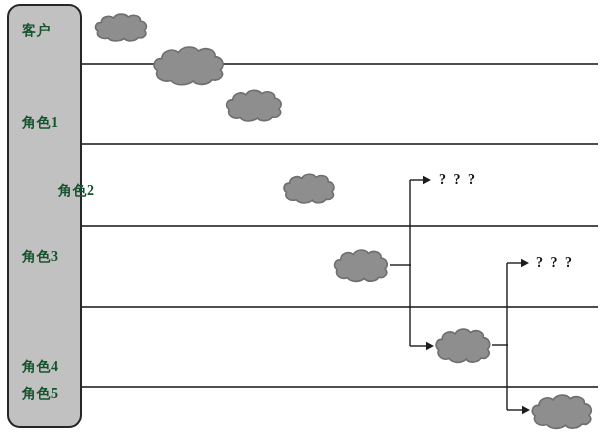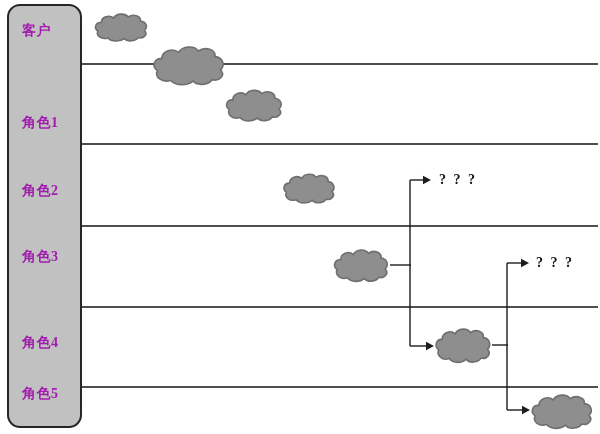--- a/index.html
+++ b/index.html
@@ -18,21 +18,21 @@
     background:#c1c1c1;
     border:2px solid #262626;
     border-radius:13px;
   }
   .role-label{
     position:absolute;
     left:13px;
     transform:translateY(-50%);
     font-size:14px;
     font-weight:bold;
-    color:#a21caf;
+    color:#14532d;
     white-space:nowrap;
     letter-spacing:0.5px;
   }
   #diagram-svg{position:absolute;left:0;top:0;}
   .unknown-label{
     position:absolute;
     transform:translateY(-52%);
     font-size:14px;
     font-weight:bold;
     color:#111111;
@@ -68,22 +68,22 @@
       <path d="M25,52 C13,56 3,47 7,38 C-1,32 3,20 13,21 C13,10 27,5 35,12 C40,2 56,2 61,10 C70,3 84,8 83,18 C93,19 97,30 90,37 C97,44 89,54 79,51 C74,59 59,60 54,53 C46,60 31,60 25,52 Z" transform="translate(225,88) scale(0.6,0.5666666666666667)" fill="#8e8e8e" stroke="#6f6f6f" stroke-width="1.6" vector-effect="non-scaling-stroke"></path>
       <path d="M25,52 C13,56 3,47 7,38 C-1,32 3,20 13,21 C13,10 27,5 35,12 C40,2 56,2 61,10 C70,3 84,8 83,18 C93,19 97,30 90,37 C97,44 89,54 79,51 C74,59 59,60 54,53 C46,60 31,60 25,52 Z" transform="translate(282.5,172) scale(0.55,0.5333333333333333)" fill="#8e8e8e" stroke="#6f6f6f" stroke-width="1.6" vector-effect="non-scaling-stroke"></path>
       <path d="M25,52 C13,56 3,47 7,38 C-1,32 3,20 13,21 C13,10 27,5 35,12 C40,2 56,2 61,10 C70,3 84,8 83,18 C93,19 97,30 90,37 C97,44 89,54 79,51 C74,59 59,60 54,53 C46,60 31,60 25,52 Z" transform="translate(333,247.5) scale(0.58,0.5833333333333334)" fill="#8e8e8e" stroke="#6f6f6f" stroke-width="1.6" vector-effect="non-scaling-stroke"></path>
       <path d="M25,52 C13,56 3,47 7,38 C-1,32 3,20 13,21 C13,10 27,5 35,12 C40,2 56,2 61,10 C70,3 84,8 83,18 C93,19 97,30 90,37 C97,44 89,54 79,51 C74,59 59,60 54,53 C46,60 31,60 25,52 Z" transform="translate(434.5,326.5) scale(0.59,0.6166666666666667)" fill="#8e8e8e" stroke="#6f6f6f" stroke-width="1.6" vector-effect="non-scaling-stroke"></path>
       <path d="M25,52 C13,56 3,47 7,38 C-1,32 3,20 13,21 C13,10 27,5 35,12 C40,2 56,2 61,10 C70,3 84,8 83,18 C93,19 97,30 90,37 C97,44 89,54 79,51 C74,59 59,60 54,53 C46,60 31,60 25,52 Z" transform="translate(530.5,392.5) scale(0.65,0.6166666666666667)" fill="#8e8e8e" stroke="#6f6f6f" stroke-width="1.6" vector-effect="non-scaling-stroke"></path>
     </svg>
 
   <div id="role-sidebar">
     <span class="role-label" style="top: 25px;">客户</span>
     <span class="role-label" style="top: 117px;">角色1</span>
-    <span class="role-label" style="top: 185px;">角色2</span>
+    <span class="role-label" style="top: 185px; margin-left: 36px;">角色2</span>
     <span class="role-label" style="top: 251px;">角色3</span>
-    <span class="role-label" style="top: 337px;">角色4</span>
+    <span class="role-label" style="top: 361px;">角色4</span>
     <span class="role-label" style="top: 388px;">角色5</span>
   </div>
 
   <span class="unknown-label" style="left: 439px; top: 180px;">? ? ?</span>
   <span class="unknown-label" style="left: 536px; top: 263px;">? ? ?</span>
 
 </div>
 
 </body></html>

